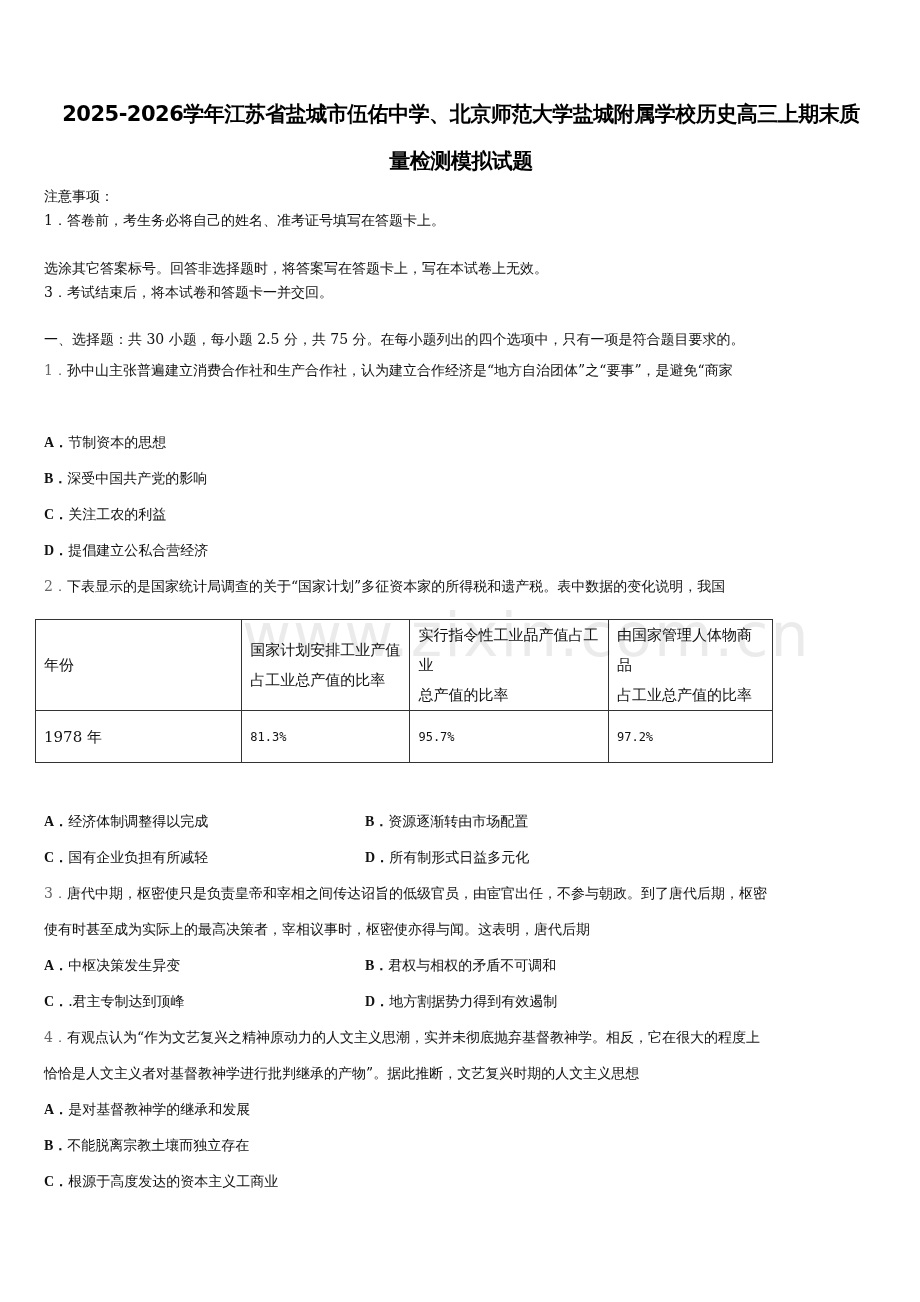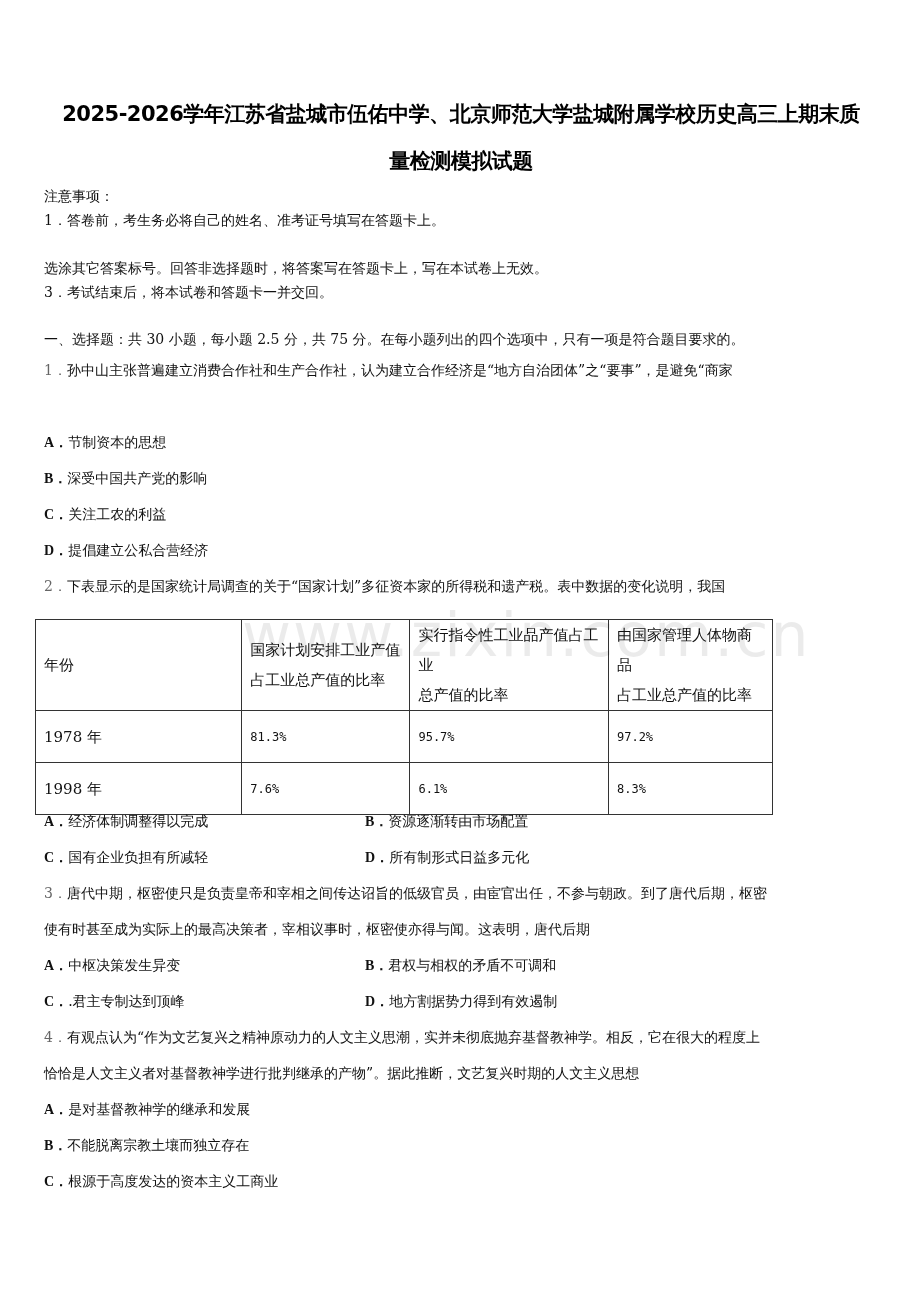--- a/index.html
+++ b/index.html
@@ -87,26 +87,20 @@
             <div>由国家管理人体物商品</div>
             <div>占工业总产值的比率</div>
           </td>
     </tr>
     <tr style="height:52px">
       <td>1978 年</td>
       <td class="mono">81.3%</td>
       <td class="mono">95.7%</td>
       <td class="mono">97.2%</td>
     </tr>
-    <tr style="height:52px">
-      <td>1998 年</td>
-      <td class="mono">7.6%</td>
-      <td class="mono">6.1%</td>
-      <td class="mono">8.3%</td>
-    </tr>
   </tbody>
     </table>
   <div class="watermark">www.zixin.com.cn</div>
 
   <div class="line" style="top:813px"><span class="opt-label">A．</span><span>经济体制调整得以完成</span></div>
   <div class="line" style="top:813px; left:365px"><span class="opt-label">B．</span><span>资源逐渐转由市场配置</span></div>
   <div class="line" style="top:849px"><span class="opt-label">C．</span><span>国有企业负担有所减轻</span></div>
   <div class="line" style="top:849px; left:365px"><span class="opt-label">D．</span><span>所有制形式日益多元化</span></div>
 
   <div class="line" style="top:885px">

